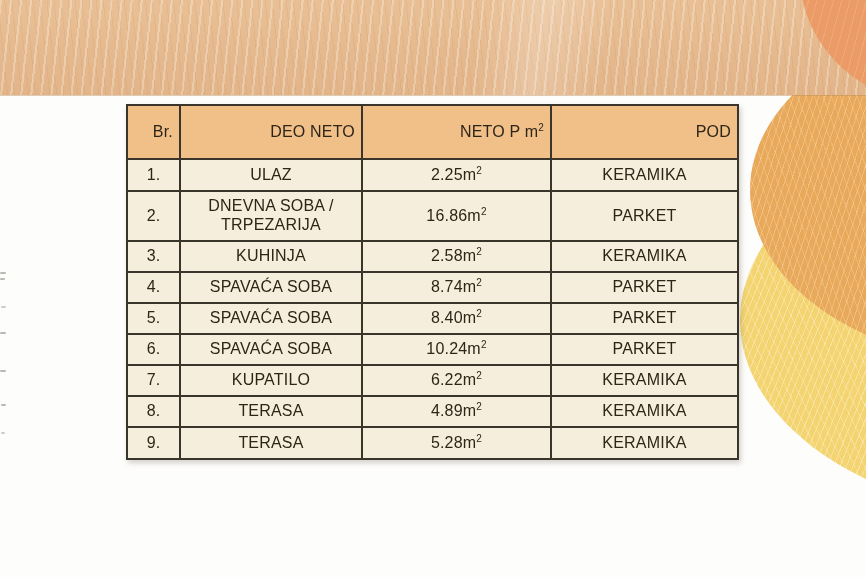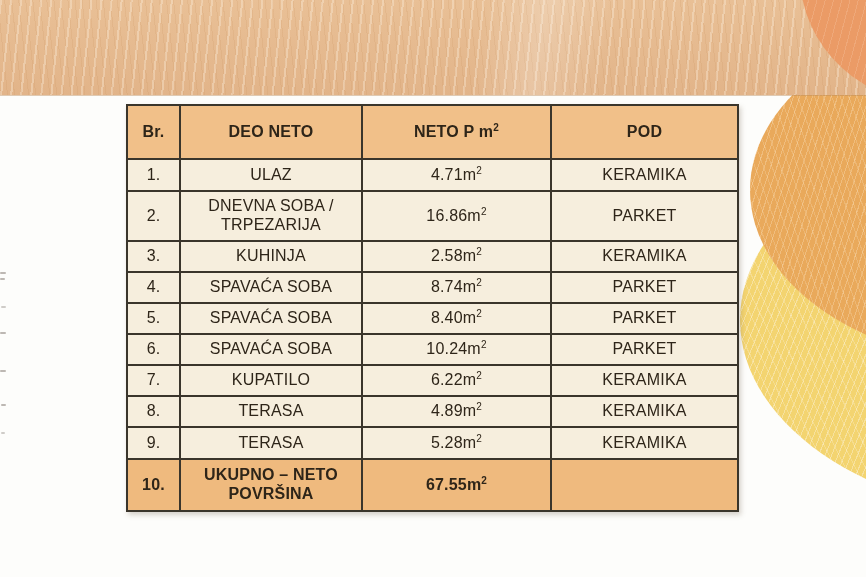--- a/index.html
+++ b/index.html
@@ -68,21 +68,21 @@
     border-collapse:collapse;table-layout:fixed;width:611px;
     color:var(--text);
     box-shadow:2px 3px 5px rgba(100,80,60,0.25);
   }
   th,td{
     border:2px solid var(--border);
     text-align:center;vertical-align:middle;
     font-size:16px;line-height:1.18;letter-spacing:0.2px;
     padding:2px 6px;overflow:hidden;
   }
-  thead th{background:var(--header-bg);font-weight:700;}
+  thead th{background:var(--header-bg);font-weight:400;text-align:right;}
   thead tr{height:54px;}
   tbody td{background:var(--cell-bg);font-weight:500;}
   tbody tr.total td{background:var(--total-bg);font-weight:600;}
   tbody tr:nth-child(1){height:32px;}
   tbody tr:nth-child(2){height:50px;}
   tbody tr:nth-child(3),tbody tr:nth-child(4),tbody tr:nth-child(5),
   tbody tr:nth-child(6),tbody tr:nth-child(7),tbody tr:nth-child(8){height:31px;}
   tbody tr:nth-child(9){height:32px;}
   tbody tr:nth-child(10){height:52px;}
   sup{font-size:10px;line-height:0;}
@@ -123,21 +123,21 @@
           <th>Br.</th>
           <th>DEO NETO</th>
           <th><span>NETO P m</span><sup>2</sup></th>
           <th>POD</th>
         </tr>
       </thead>
       <tbody id="tbody">
           <tr>
     <td class="c-br">1.</td>
     <td class="c-deo">ULAZ</td>
-    <td class="c-neto"><span class="val">4.71m</span><sup class="unit-sup">2</sup></td>
+    <td class="c-neto"><span class="val">2.25m</span><sup class="unit-sup">2</sup></td>
     <td class="c-pod">KERAMIKA</td>
   </tr>
           <tr>
     <td class="c-br">2.</td>
     <td class="c-deo">DNEVNA SOBA / TRPEZARIJA</td>
     <td class="c-neto"><span class="val">16.86m</span><sup class="unit-sup">2</sup></td>
     <td class="c-pod">PARKET</td>
   </tr>
           <tr>
     <td class="c-br">3.</td>
@@ -174,22 +174,16 @@
     <td class="c-deo">TERASA</td>
     <td class="c-neto"><span class="val">4.89m</span><sup class="unit-sup">2</sup></td>
     <td class="c-pod">KERAMIKA</td>
   </tr>
           <tr>
     <td class="c-br">9.</td>
     <td class="c-deo">TERASA</td>
     <td class="c-neto"><span class="val">5.28m</span><sup class="unit-sup">2</sup></td>
     <td class="c-pod">KERAMIKA</td>
   </tr>
-          <tr class="total">
-    <td class="c-br">10.</td>
-    <td class="c-deo">UKUPNO – NETO POVRŠINA</td>
-    <td class="c-neto"><span class="val">67.55m</span><sup class="unit-sup">2</sup></td>
-    <td class="c-pod"></td>
-  </tr>
         </tbody>
     </table>
   </div>
 </div>
 
 </body></html>

